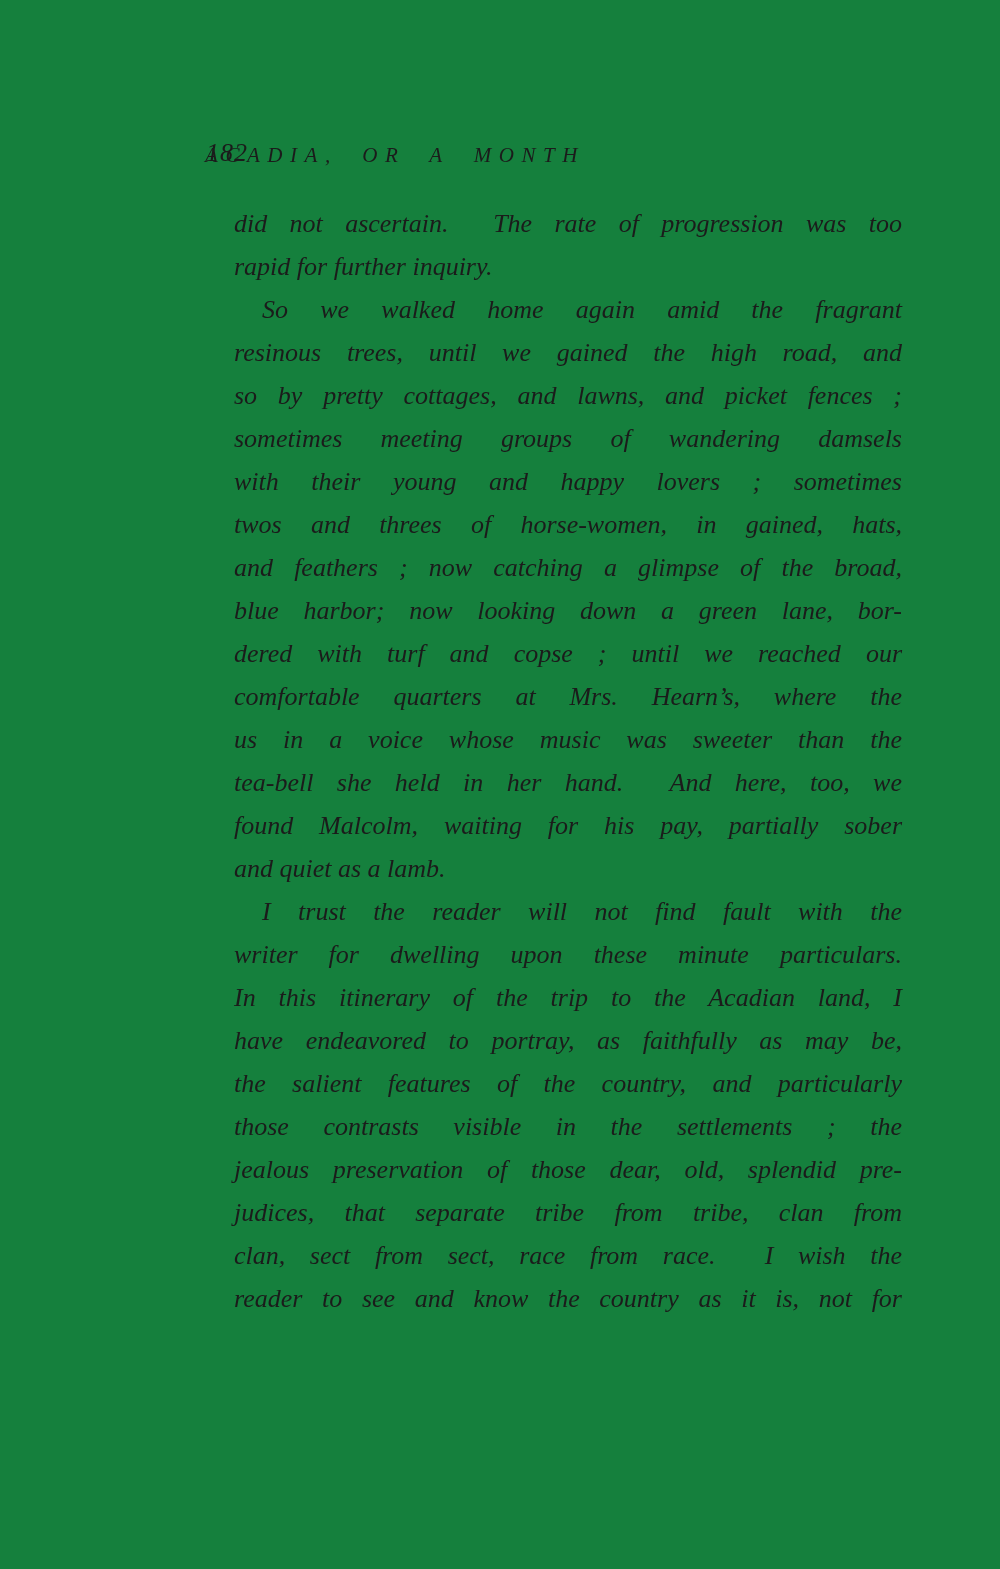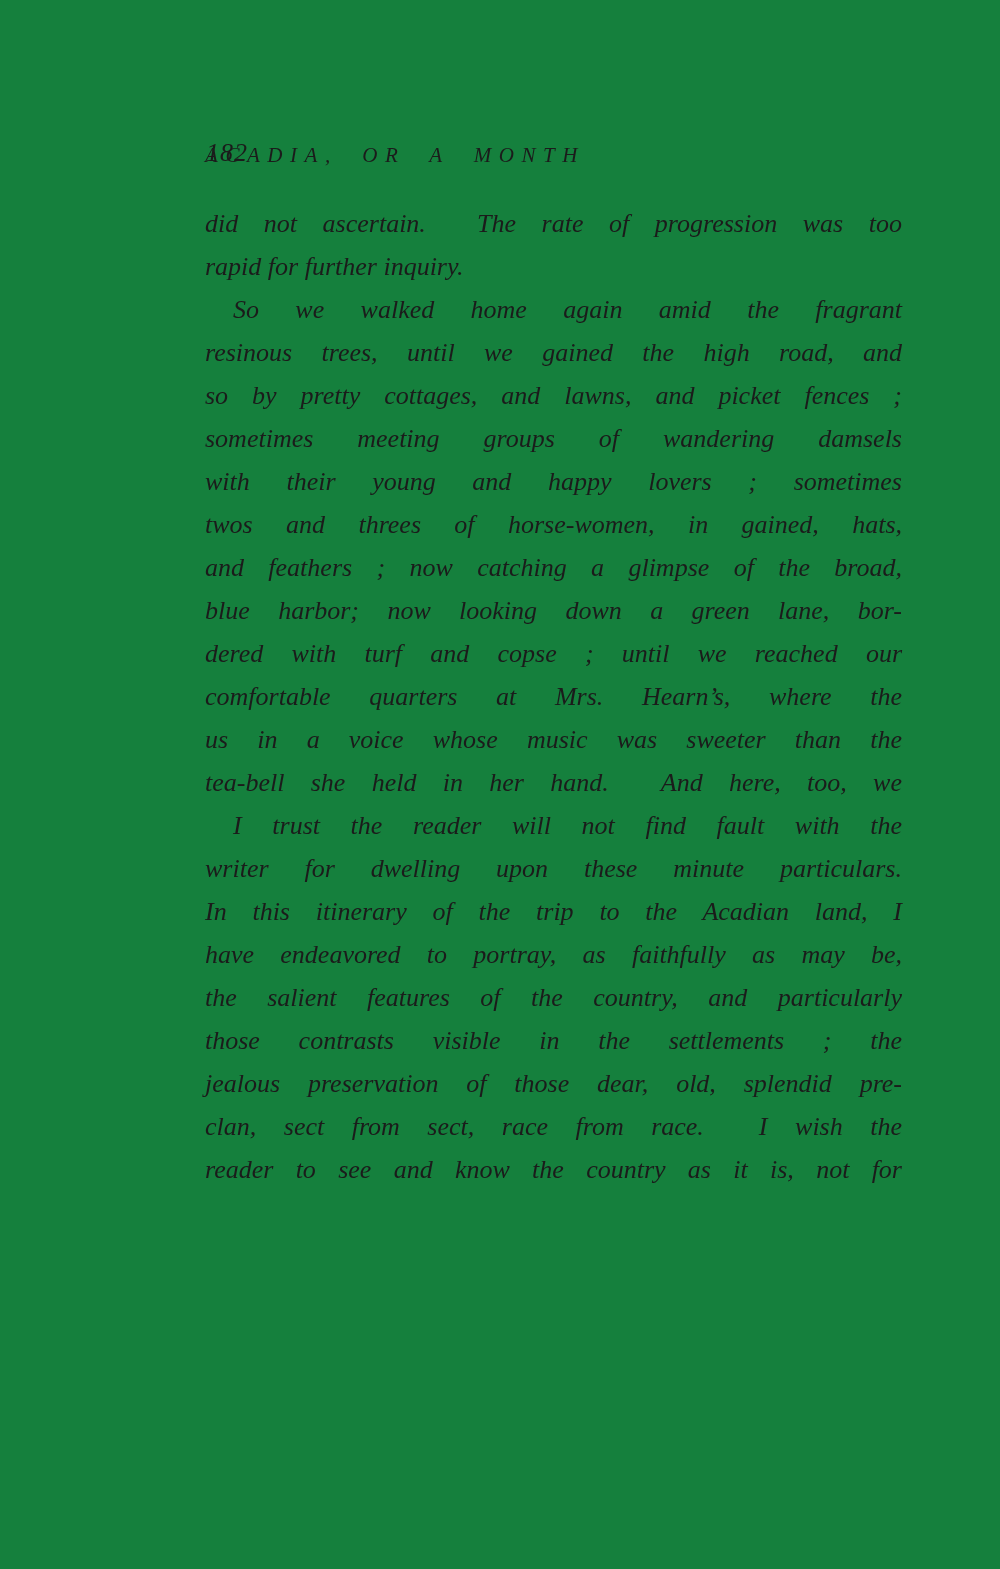--- a/index.html
+++ b/index.html
@@ -45,20 +45,21 @@
     top: 202px;
     width: 697px;
     font-size: 26px;
     line-height: 43px;
   }
   .text-line {
     height: 43px;
     text-align: justify;
     text-align-last: justify;
     white-space: normal;
+    margin-left: 29px;
   }
   .text-line.no-just {
     text-align: right;
     text-align-last: left;
   }
   .text-line.indent {
     text-indent: 28px;
   }
 </style>
 </head>
@@ -77,23 +78,26 @@
       <div class="text-line">so by pretty cottages, and lawns, and picket fences&nbsp;;</div>
       <div class="text-line">sometimes meeting groups of wandering damsels</div>
       <div class="text-line">with their young and happy lovers&nbsp;; sometimes</div>
       <div class="text-line">twos and threes of horse-women, in gained, hats,</div>
       <div class="text-line">and feathers&nbsp;; now catching a glimpse of the broad,</div>
       <div class="text-line">blue harbor; now looking down a green lane, bor-</div>
       <div class="text-line">dered with turf and copse&nbsp;; until we reached our</div>
       <div class="text-line">comfortable quarters at Mrs. Hearn’s, where the</div>
       <div class="text-line">us in a voice whose music was sweeter than the</div>
       <div class="text-line">tea-bell she held in her hand.&nbsp; And here, too, we</div>
+      <div class="text-line">found Malcolm, waiting for his pay, partially sober</div>
+      <div class="text-line no-just">and quiet as a lamb.</div>
       <div class="text-line indent">I trust the reader will not find fault with the</div>
       <div class="text-line">writer for dwelling upon these minute particulars.</div>
       <div class="text-line">In this itinerary of the trip to the Acadian land, I</div>
       <div class="text-line">have endeavored to portray, as faithfully as may be,</div>
       <div class="text-line">the salient features of the country, and particularly</div>
       <div class="text-line">those contrasts visible in the settlements&nbsp;; the</div>
       <div class="text-line">jealous preservation of those dear, old, splendid pre-</div>
+      <div class="text-line">judices, that separate tribe from tribe, clan from</div>
       <div class="text-line">clan, sect from sect, race from race.&nbsp; I wish the</div>
       <div class="text-line">reader to see and know the country as it is, not for</div>
     </div>
 </div>
 
 </body></html>

